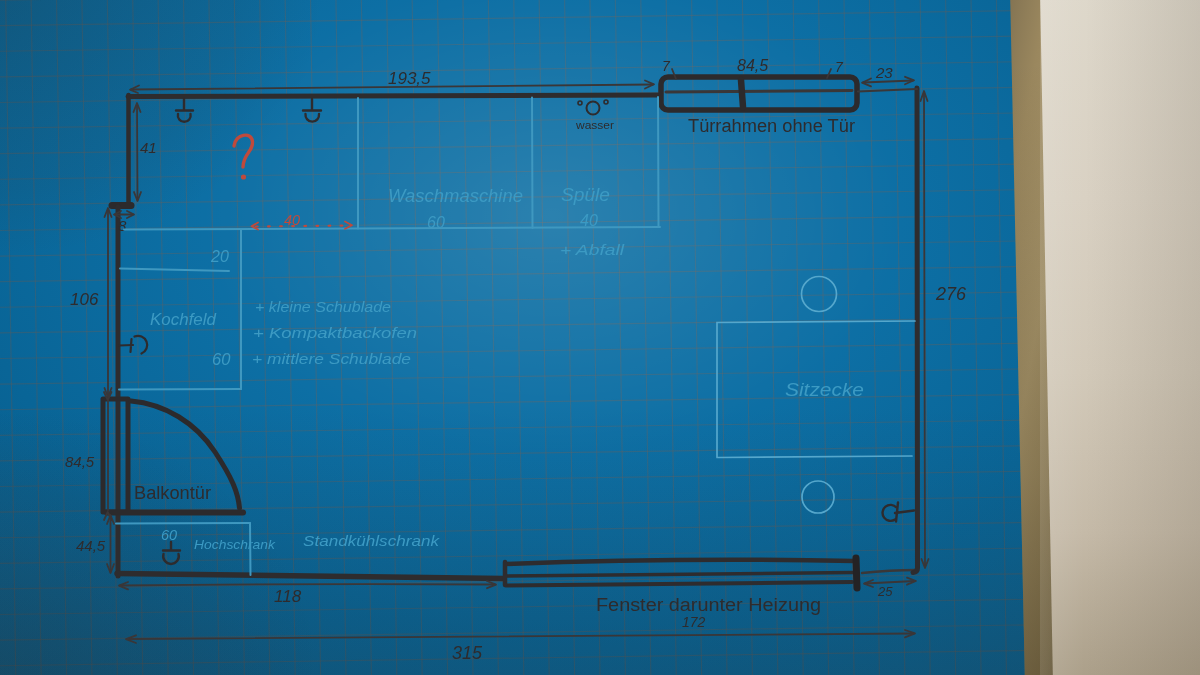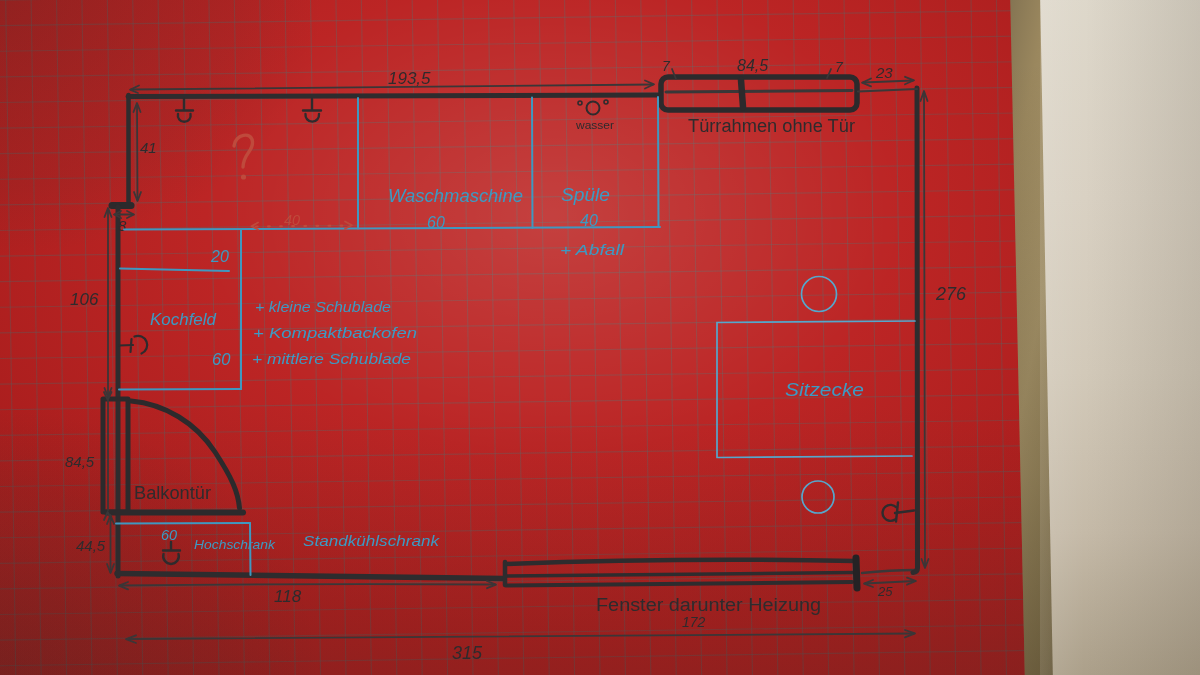--- a/index.html
+++ b/index.html
@@ -1,16 +1,16 @@
 <!DOCTYPE html>
 <html><head>
 <meta charset="utf-8">
 <style>
 html,body{margin:0;padding:0}
-#c{position:relative;width:1200px;height:675px;overflow:hidden;background:#b91c1c;font-family:"Liberation Sans",sans-serif}
+#c{position:relative;width:1200px;height:675px;overflow:hidden;background:#0369a1;font-family:"Liberation Sans",sans-serif}
 #vig1{position:absolute;left:0;top:0;width:1200px;height:675px;
 background:radial-gradient(ellipse 880px 600px at 46% 32%, rgba(255,255,246,0.16) 0%, rgba(255,255,246,0.04) 40%, rgba(58,54,48,0.10) 70%, rgba(46,42,38,0.24) 100%);}
 #vig2{position:absolute;left:0;top:0;width:1200px;height:675px;
 background:linear-gradient(to bottom, rgba(0,0,0,0) 60%, rgba(46,42,36,0.08) 80%, rgba(40,36,30,0.16) 100%);}
 #vig3{position:absolute;left:0;top:0;width:520px;height:420px;
 background:radial-gradient(ellipse 430px 340px at 0% 0%, rgba(48,45,41,0.20) 0%, rgba(48,45,41,0.09) 55%, rgba(48,45,41,0) 75%);}
 #vig4{position:absolute;left:0;top:255px;width:440px;height:420px;
 background:radial-gradient(ellipse 410px 340px at 0% 100%, rgba(40,36,32,0.16) 0%, rgba(40,36,32,0.07) 55%, rgba(40,36,32,0) 78%);}
 #strip{position:absolute;left:980px;top:-10px;width:120px;height:695px;
 clip-path:polygon(30px 0px, 62px 0px, 76px 695px, 45px 695px);

